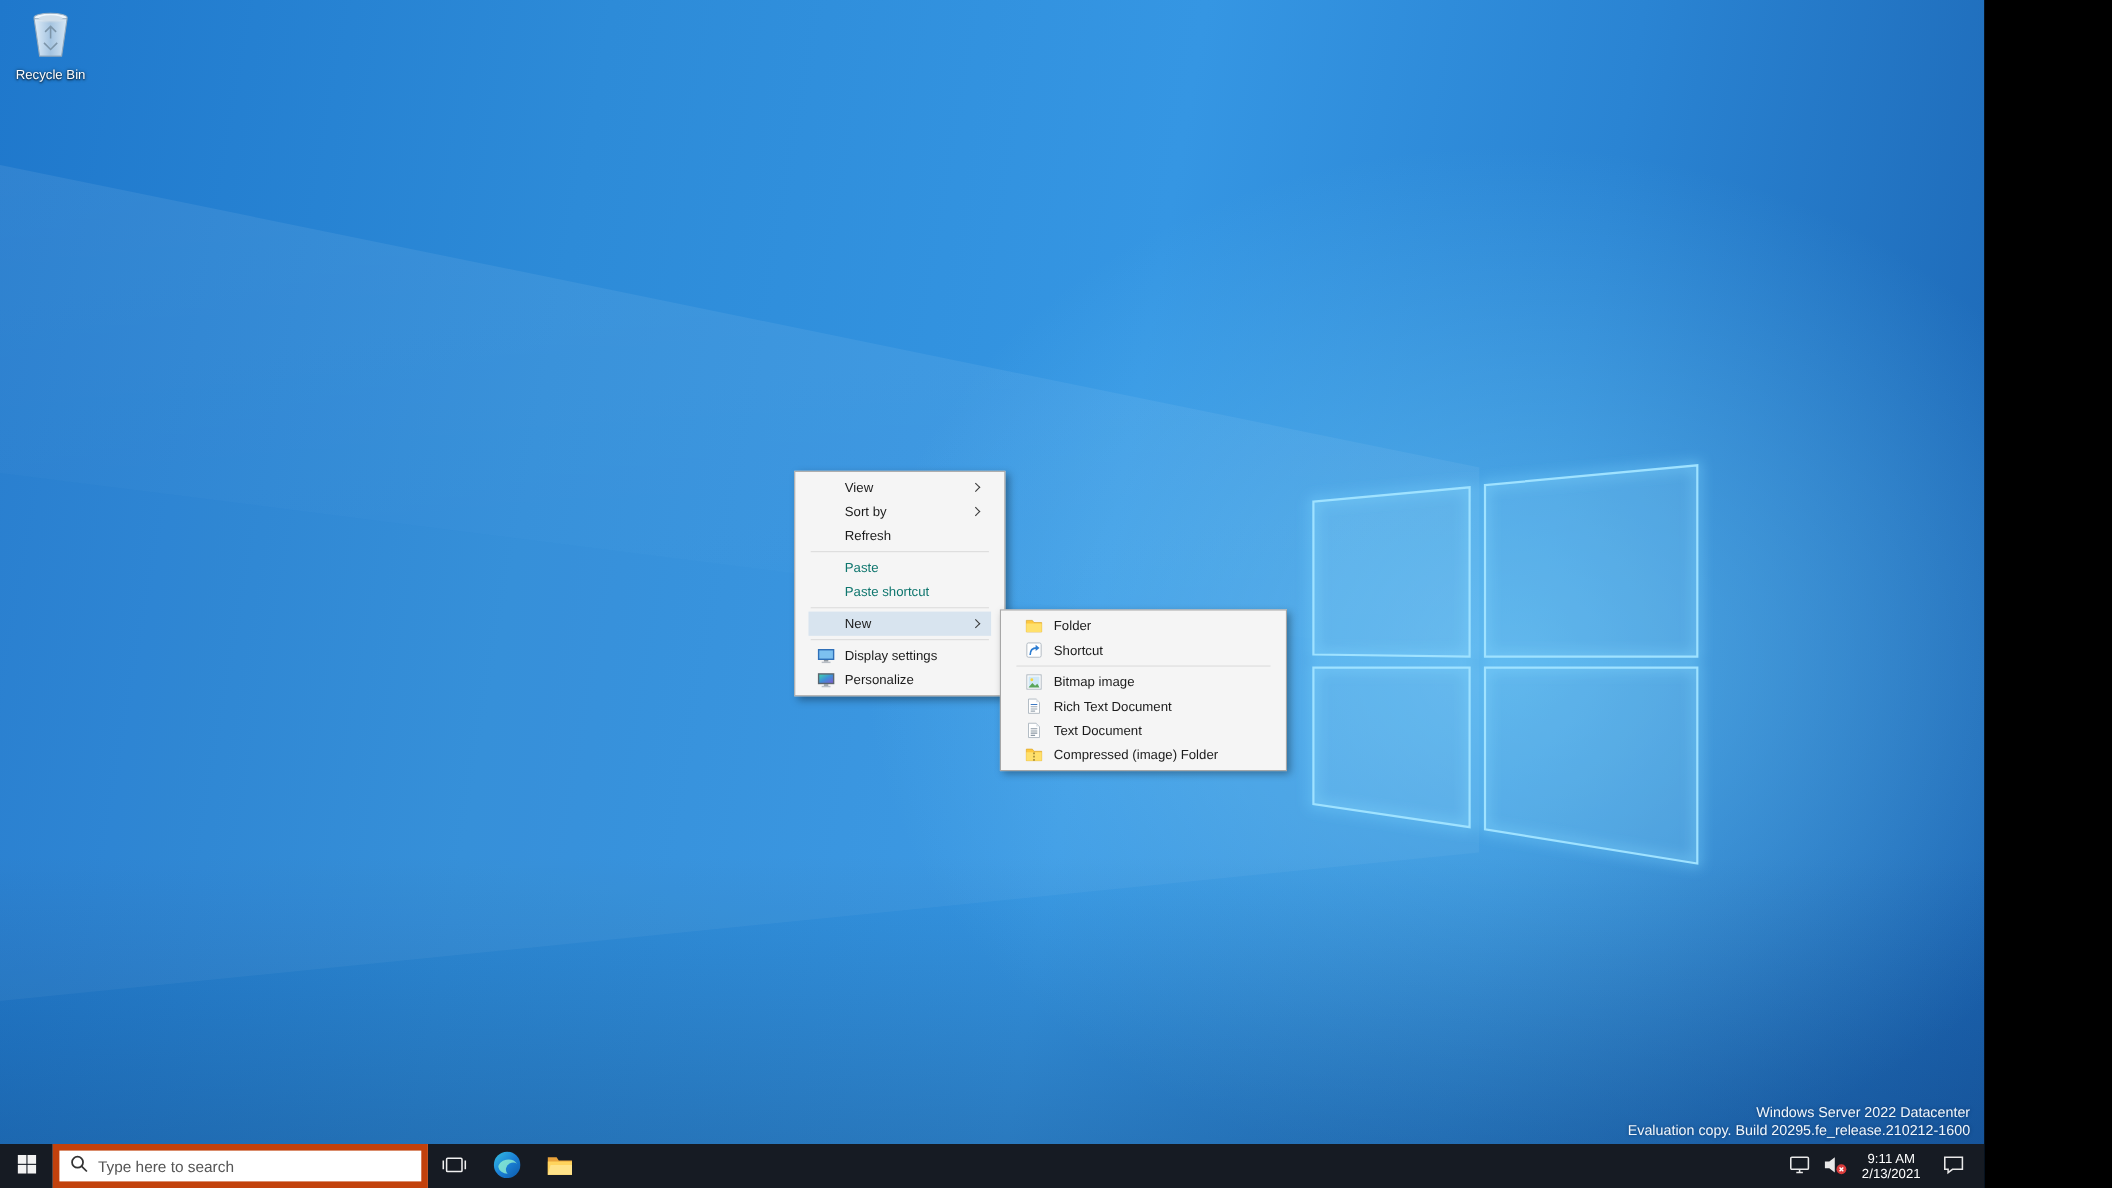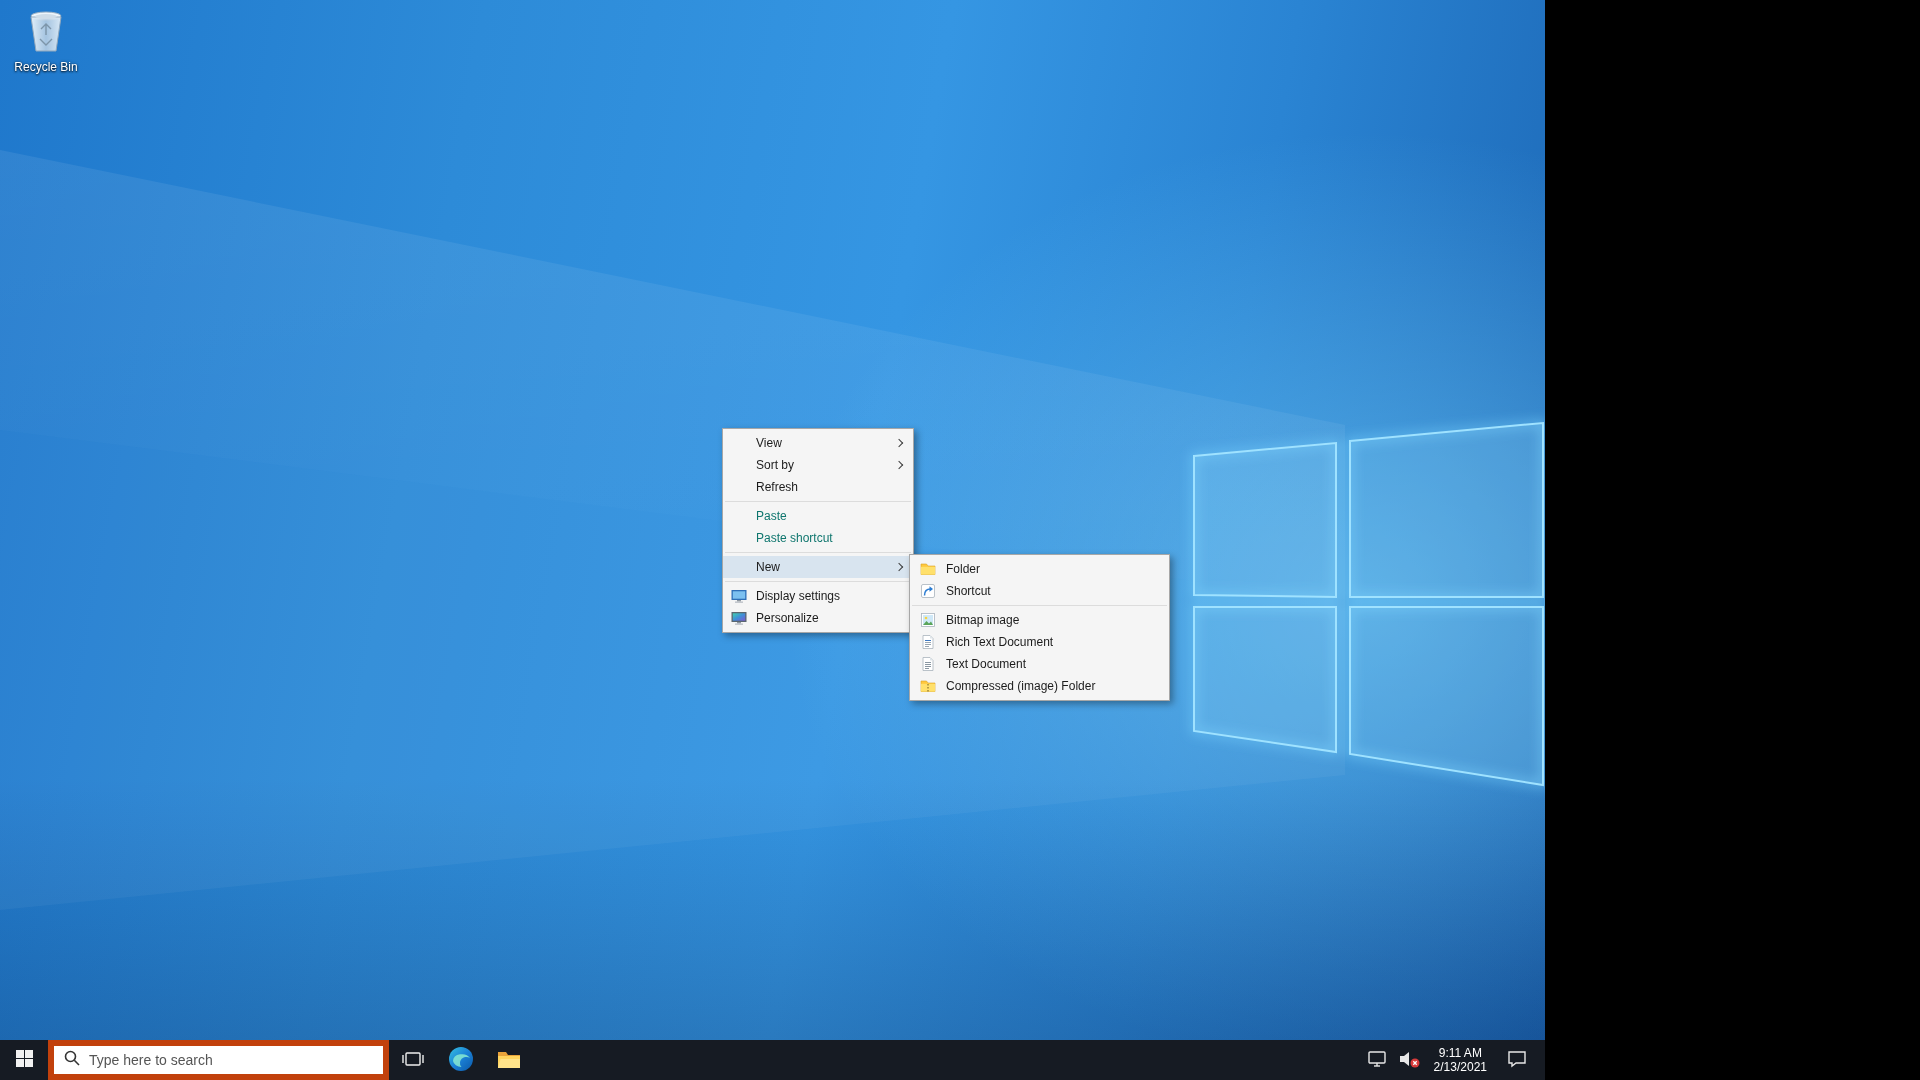--- a/index.html
+++ b/index.html
@@ -1,19 +1,19 @@
 <!DOCTYPE html>
 <html><head>
 <meta charset="utf-8">
 <style>
   * { margin:0; padding:0; box-sizing:border-box; }
   html,body { background:#000; }
   body { font-family:"Liberation Sans", sans-serif; }
 
-  .screen { position:relative; width:1545px; height:1080px; overflow:hidden;
+  .screen { position:relative; width:1804px; height:1080px; overflow:hidden;
             font-family:"Liberation Sans", sans-serif; }
 
   
   .wallpaper { position:absolute; inset:0; z-index:0;
     background:
       linear-gradient(to bottom, rgba(8,40,90,0) 72%, rgba(6,32,76,0.28) 100%),
       radial-gradient(900px 720px at 1370px 600px, rgba(125,216,255,0.50), rgba(125,216,255,0) 65%),
       linear-gradient(100deg, #1f78cc 0%, #2d8bd8 28%, #3596e3 55%, #2a84d3 75%, #1b64b2 100%);
   }
   .beam { position:absolute; inset:0; }
@@ -29,21 +29,21 @@
   .recycle-bin .icon-label { margin-top:2px; font-size:12px; color:#fff; text-align:center;
                  text-shadow:0 1px 2px rgba(0,0,0,0.85), 0 0 3px rgba(0,0,0,0.5); }
 
   
   .version-text { position:absolute; right:13px; bottom:44px; z-index:3; text-align:right;
                   color:#f2f7fc; font-size:13px; line-height:17px;
                   text-shadow:0 0 3px rgba(0,25,60,0.55); }
 
   
   .menu { position:absolute; background:#f5f5f5; border:1px solid #a7a7a7;
-          box-shadow:3px 3px 7px rgba(0,0,0,0.35); padding:3px 0; z-index:40;
+          box-shadow:3px 3px 7px rgba(0,0,0,0.35); padding:3px 12px; z-index:40;
           font-size:12px; color:#1c1c1c; }
   .context-menu { left:722px; top:428px; width:192px; }
   .new-submenu  { left:909px; top:554px; width:261px; }
   .menu-item { position:relative; height:22px; display:flex; align-items:center;
                padding-left:33px; cursor:default; }
   .new-submenu .menu-item { padding-left:36px; }
   .menu-item.highlighted { background:#d8e4ef; }
   .menu-item.disabled { color:#0f766e; }
   .menu-sep { height:1px; background:#dcdcdc; margin:3px 2px; }
   .mi-chevron { position:absolute; right:11px; top:50%; width:6px; height:6px;
@@ -118,20 +118,24 @@
         </defs>
         <ellipse cx="22" cy="8" rx="15" ry="4" fill="#eef5fb" stroke="#9ab0c4"></ellipse>
         <path d="M7 9 L12 43 L32 43 L37 9 Z" fill="url(#rb)" stroke="#93a9bd"></path>
         <ellipse cx="22" cy="8.5" rx="11" ry="2.6" fill="#cfdde9"></ellipse>
         <path d="M17 21 l5 -5 5 5 M22 16 v11 M16 31 l6 6 6 -6" stroke="#7d95a9" stroke-width="1.4" fill="none"></path>
       </svg>
     </span>
     <span class="icon-label">Recycle Bin</span>
   </div>
 
+  <div class="version-text">
+    <div>Windows Server 2022 Datacenter</div>
+    <div>Evaluation copy. Build 20295.fe_release.210212-1600</div>
+  </div>
 
   <div class="menu context-menu">
     <div class="menu-item">
       <span>View</span>
       <span class="mi-chevron"></span>
     </div>
     <div class="menu-item">
       <span>Sort by</span>
       <span class="mi-chevron"></span>
     </div>

